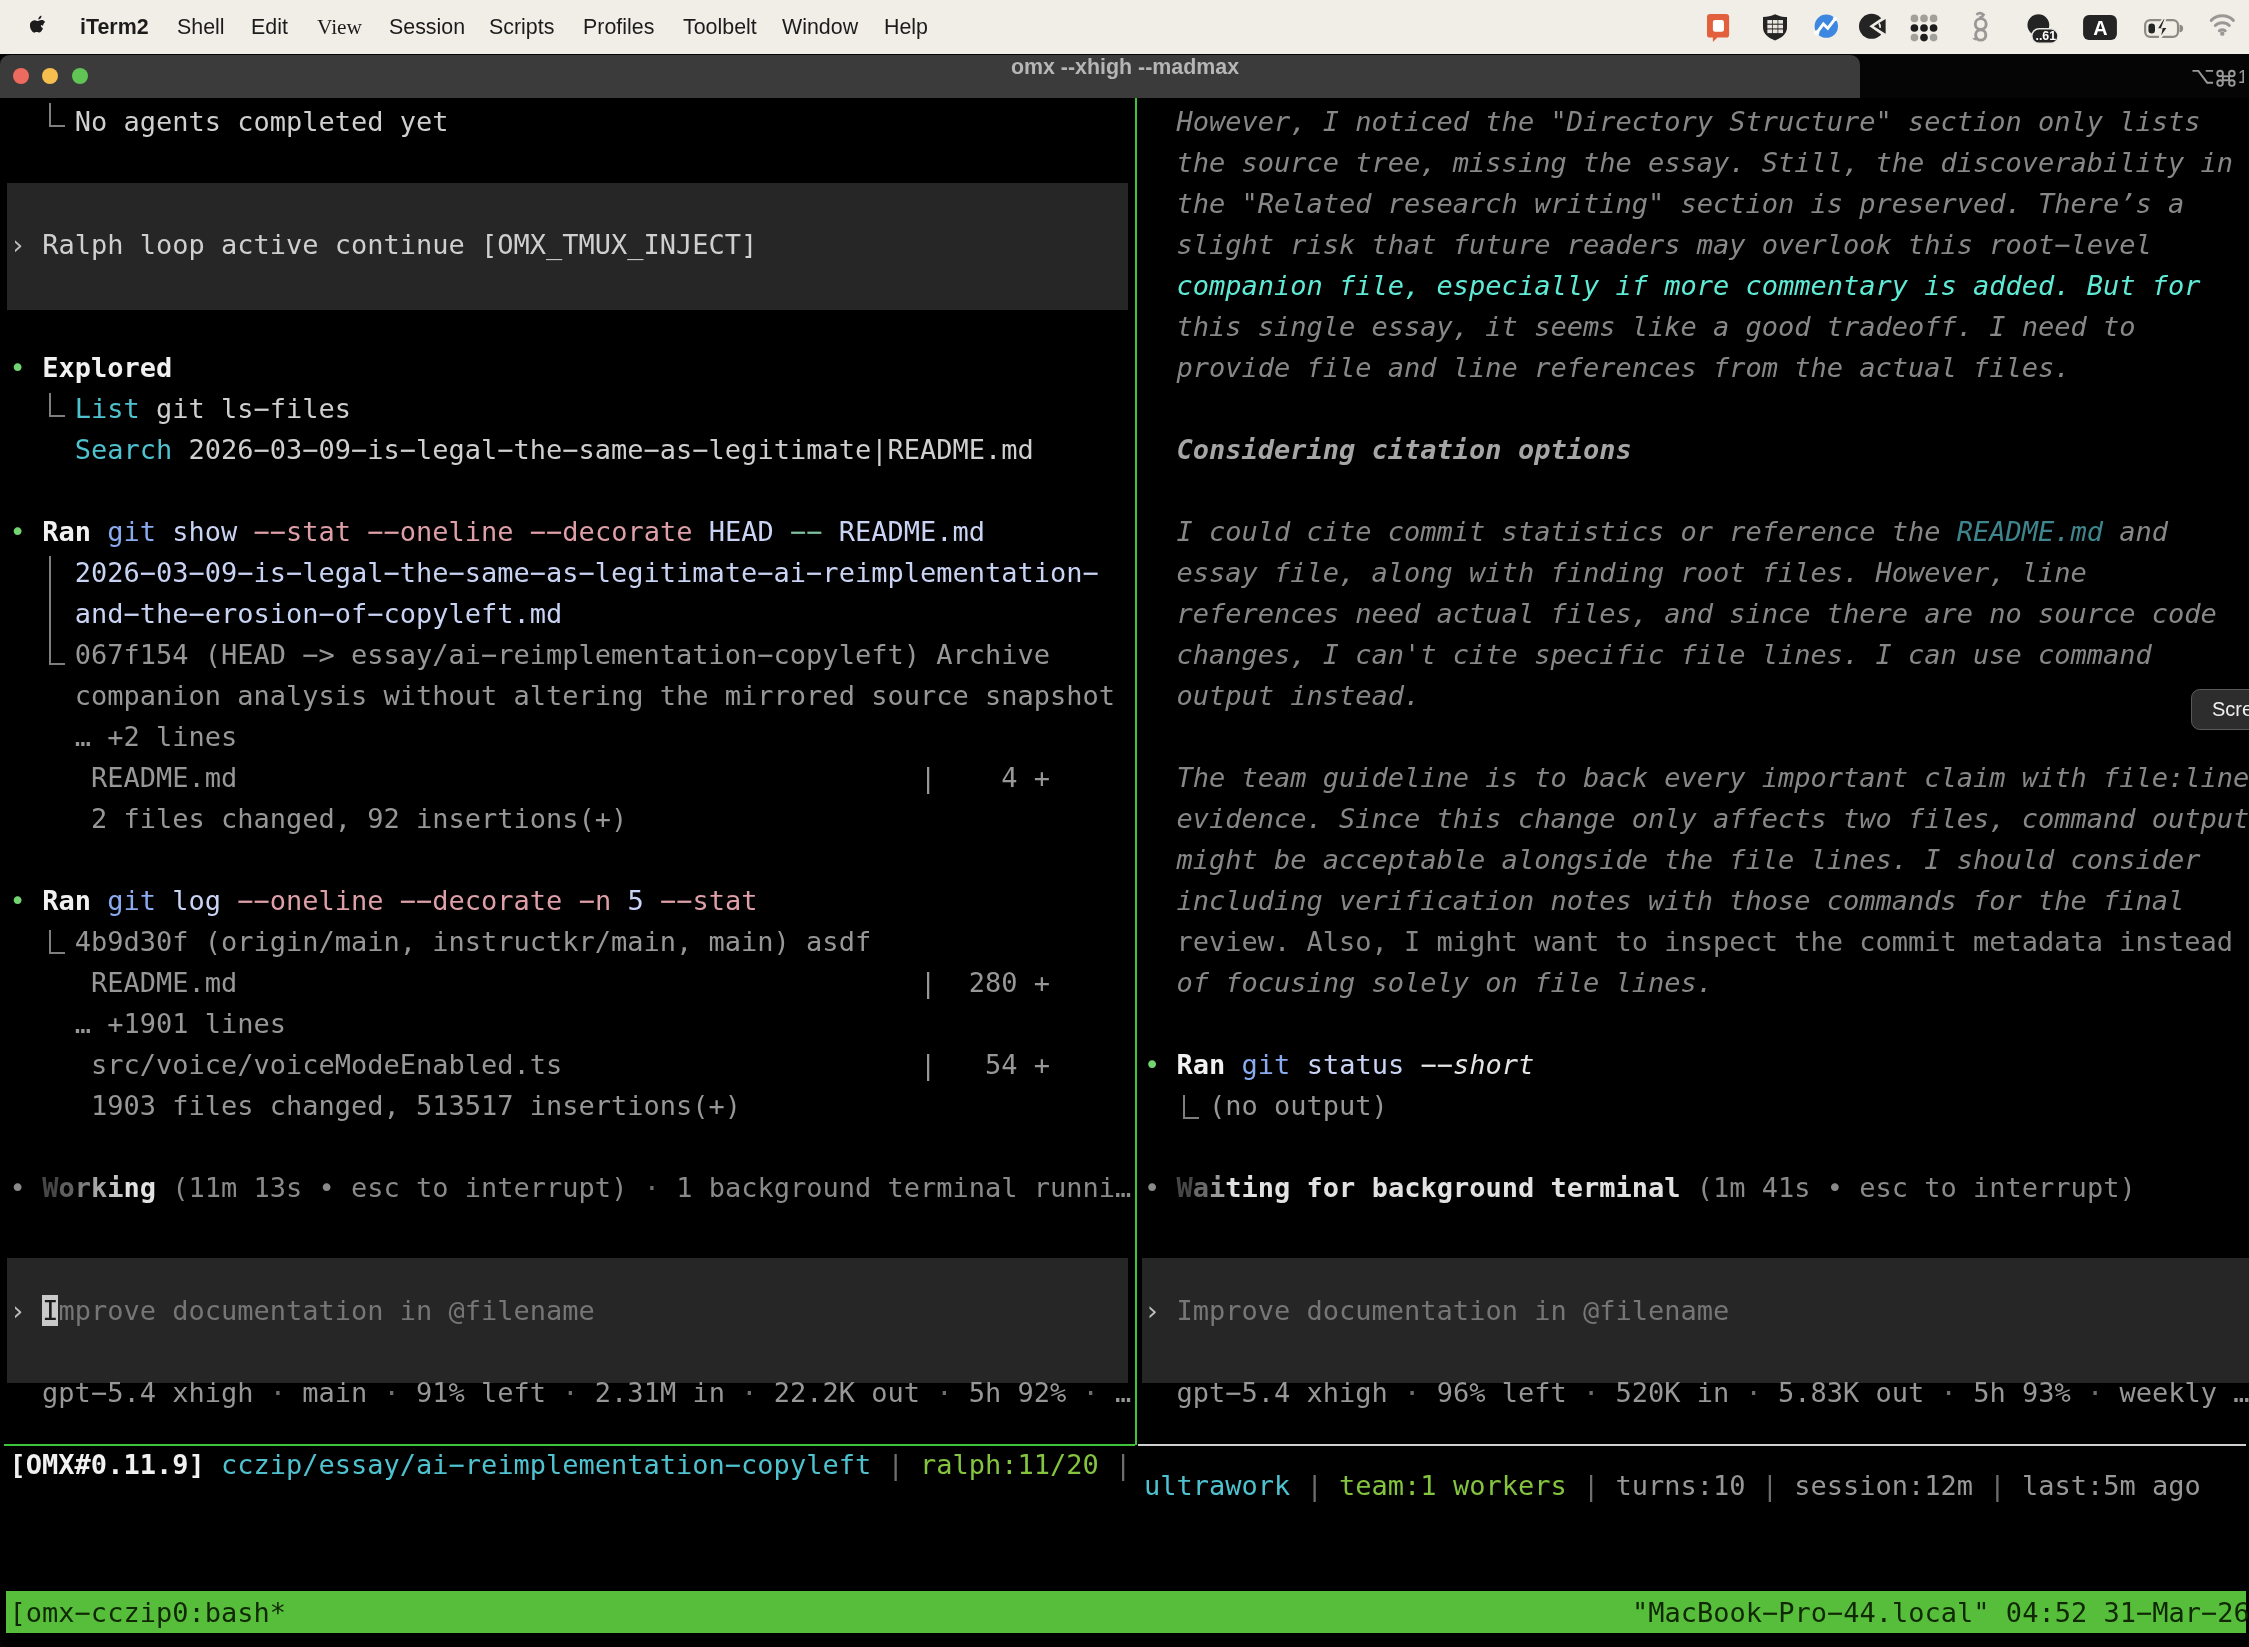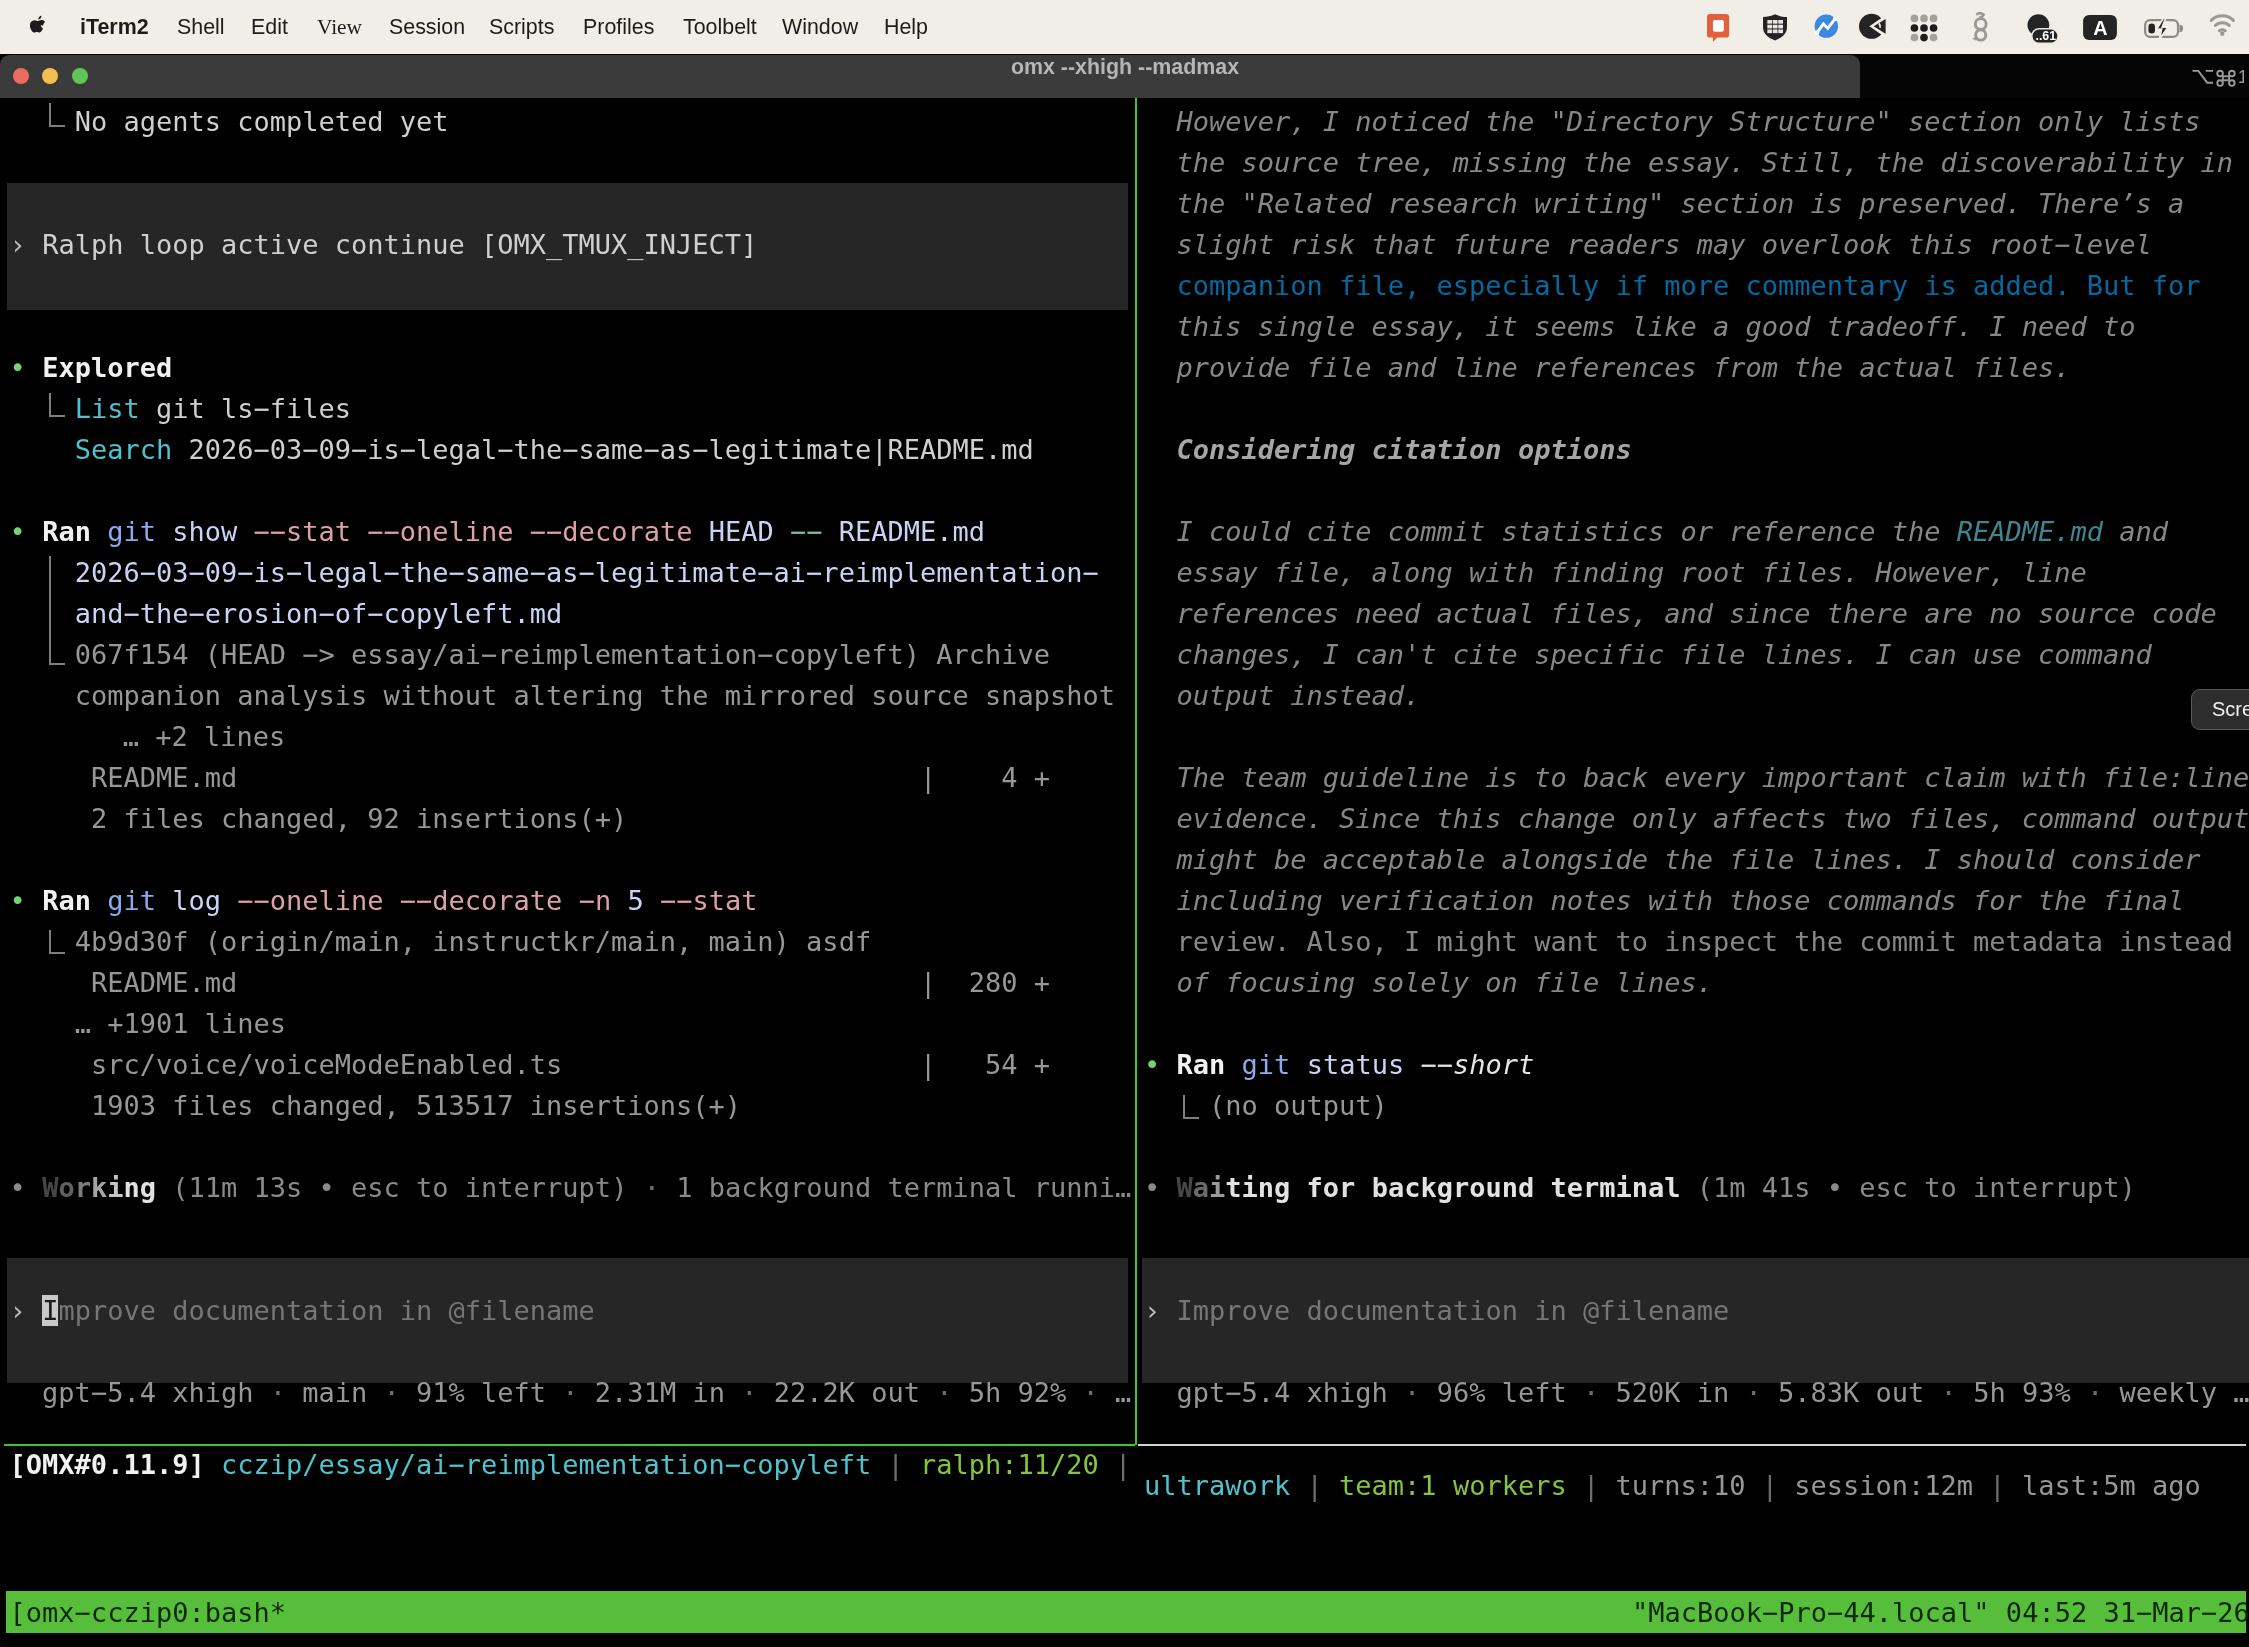--- a/index.html
+++ b/index.html
@@ -136,42 +136,42 @@
 
 <span style="color:#72d572;">•</span> <span style="color:#f1f1f1;font-weight:bold;">Explored</span>
     <span style="color:#4ec3cf;">List</span> <span style="color:#cfcfcf;">git ls−files</span>
     <span style="color:#4ec3cf;">Search</span> <span style="color:#cfcfcf;">2026−03−09−is−legal−the−same−as−legitimate|README.md</span>
 
 <span style="color:#72d572;">•</span> <span style="color:#f1f1f1;font-weight:bold;">Ran</span> <span style="color:#8aabf0;">git</span> <span style="color:#c9d3f4;">show</span> <span style="color:#de9fa8;">−−stat −−oneline −−decorate</span> <span style="color:#c9d3f4;">HEAD</span> <span style="color:#7fbfa0;">−−</span> <span style="color:#c9d3f4;">README.md</span>
     <span style="color:#c9d3f4;">2026−03−09−is−legal−the−same−as−legitimate−ai−reimplementation−</span>
     <span style="color:#c9d3f4;">and−the−erosion−of−copyleft.md</span>
     <span style="color:#979797;">067f154 (HEAD −&gt; essay/ai−reimplementation−copyleft) Archive</span>
     <span style="color:#979797;">companion analysis without altering the mirrored source snapshot</span>
-    <span style="color:#979797;margin-left:48px;">… +2 lines</span>
+    <span style="color:#979797;">… +2 lines</span>
      <span style="color:#979797;">README.md                                          |    4 +</span>
      <span style="color:#979797;">2 files changed, 92 insertions(+)</span>
 
 <span style="color:#72d572;">•</span> <span style="color:#f1f1f1;font-weight:bold;">Ran</span> <span style="color:#8aabf0;">git</span> <span style="color:#c9d3f4;">log</span> <span style="color:#de9fa8;">−−oneline −−decorate −n</span> <span style="color:#c9d3f4;">5</span> <span style="color:#de9fa8;">−−stat</span>
     <span style="color:#979797;">4b9d30f (origin/main, instructkr/main, main) asdf</span>
      <span style="color:#979797;">README.md                                          |  280 +</span>
     <span style="color:#979797;">… +1901 lines</span>
      <span style="color:#979797;">src/voice/voiceModeEnabled.ts                      |   54 +</span>
      <span style="color:#979797;">1903 files changed, 513517 insertions(+)</span>
 
 <span style="color:#8a8a8a;">•</span> <span style="color:#474747;font-weight:bold;">W</span><span style="color:#606060;font-weight:bold;">o</span><span style="color:#7d7d7d;font-weight:bold;">r</span><span style="color:#a5a5a5;font-weight:bold;">k</span><span style="color:#c6c6c6;font-weight:bold;">i</span><span style="color:#e2e2e2;font-weight:bold;">ng</span> <span style="color:#8a8a8a;">(11m 13s • esc to interrupt)</span> <span style="color:#6e6e6e;">·</span> <span style="color:#8a8a8a;">1 background terminal runni…</span>
 
 
 <span style="color:#bdbdbd;">›</span> <span style="background:#c9c9c9;color:#1b1b1b;">I</span><span style="color:#767676;">mprove documentation in @filename</span>
 
   <span style="color:#979797;">gpt−5.4 xhigh</span><span style="color:#6e6e6e;"> · </span><span style="color:#979797;">main</span><span style="color:#6e6e6e;"> · </span><span style="color:#979797;">91% left</span><span style="color:#6e6e6e;"> · </span><span style="color:#979797;">2.31M in</span><span style="color:#6e6e6e;"> · </span><span style="color:#979797;">22.2K out</span><span style="color:#6e6e6e;"> · </span><span style="color:#979797;">5h 92%</span><span style="color:#6e6e6e;"> · </span><span style="color:#979797;">…</span></pre>
 <pre style="left:1144px;top:3px;">  <span style="color:#878787;font-style:italic;">However, I noticed the "Directory Structure" section only lists</span>
   <span style="color:#878787;font-style:italic;">the source tree, missing the essay. Still, the discoverability in</span>
   <span style="color:#878787;font-style:italic;">the "Related research writing" section is preserved. There’s a</span>
   <span style="color:#878787;font-style:italic;">slight risk that future readers may overlook this root−level</span>
-  <span style="color:#0369a1;">companion file, especially if more commentary is added. But for</span>
+  <span style="color:#5eead4;font-style:italic;">companion file, especially if more commentary is added. But for</span>
   <span style="color:#878787;font-style:italic;">this single essay, it seems like a good tradeoff. I need to</span>
   <span style="color:#878787;font-style:italic;">provide file and line references from the actual files.</span>
 
   <span style="color:#a6a6a6;font-weight:bold;font-style:italic;">Considering citation options</span>
 
   <span style="color:#878787;font-style:italic;">I could cite commit statistics or reference the </span><span style="color:#3f858e;font-style:italic;">README.md</span><span style="color:#878787;font-style:italic;"> and</span>
   <span style="color:#878787;font-style:italic;">essay file, along with finding root files. However, line</span>
   <span style="color:#878787;font-style:italic;">references need actual files, and since there are no source code</span>
   <span style="color:#878787;font-style:italic;">changes, I can't cite specific file lines. I can use command</span>
   <span style="color:#878787;font-style:italic;">output instead.</span>

